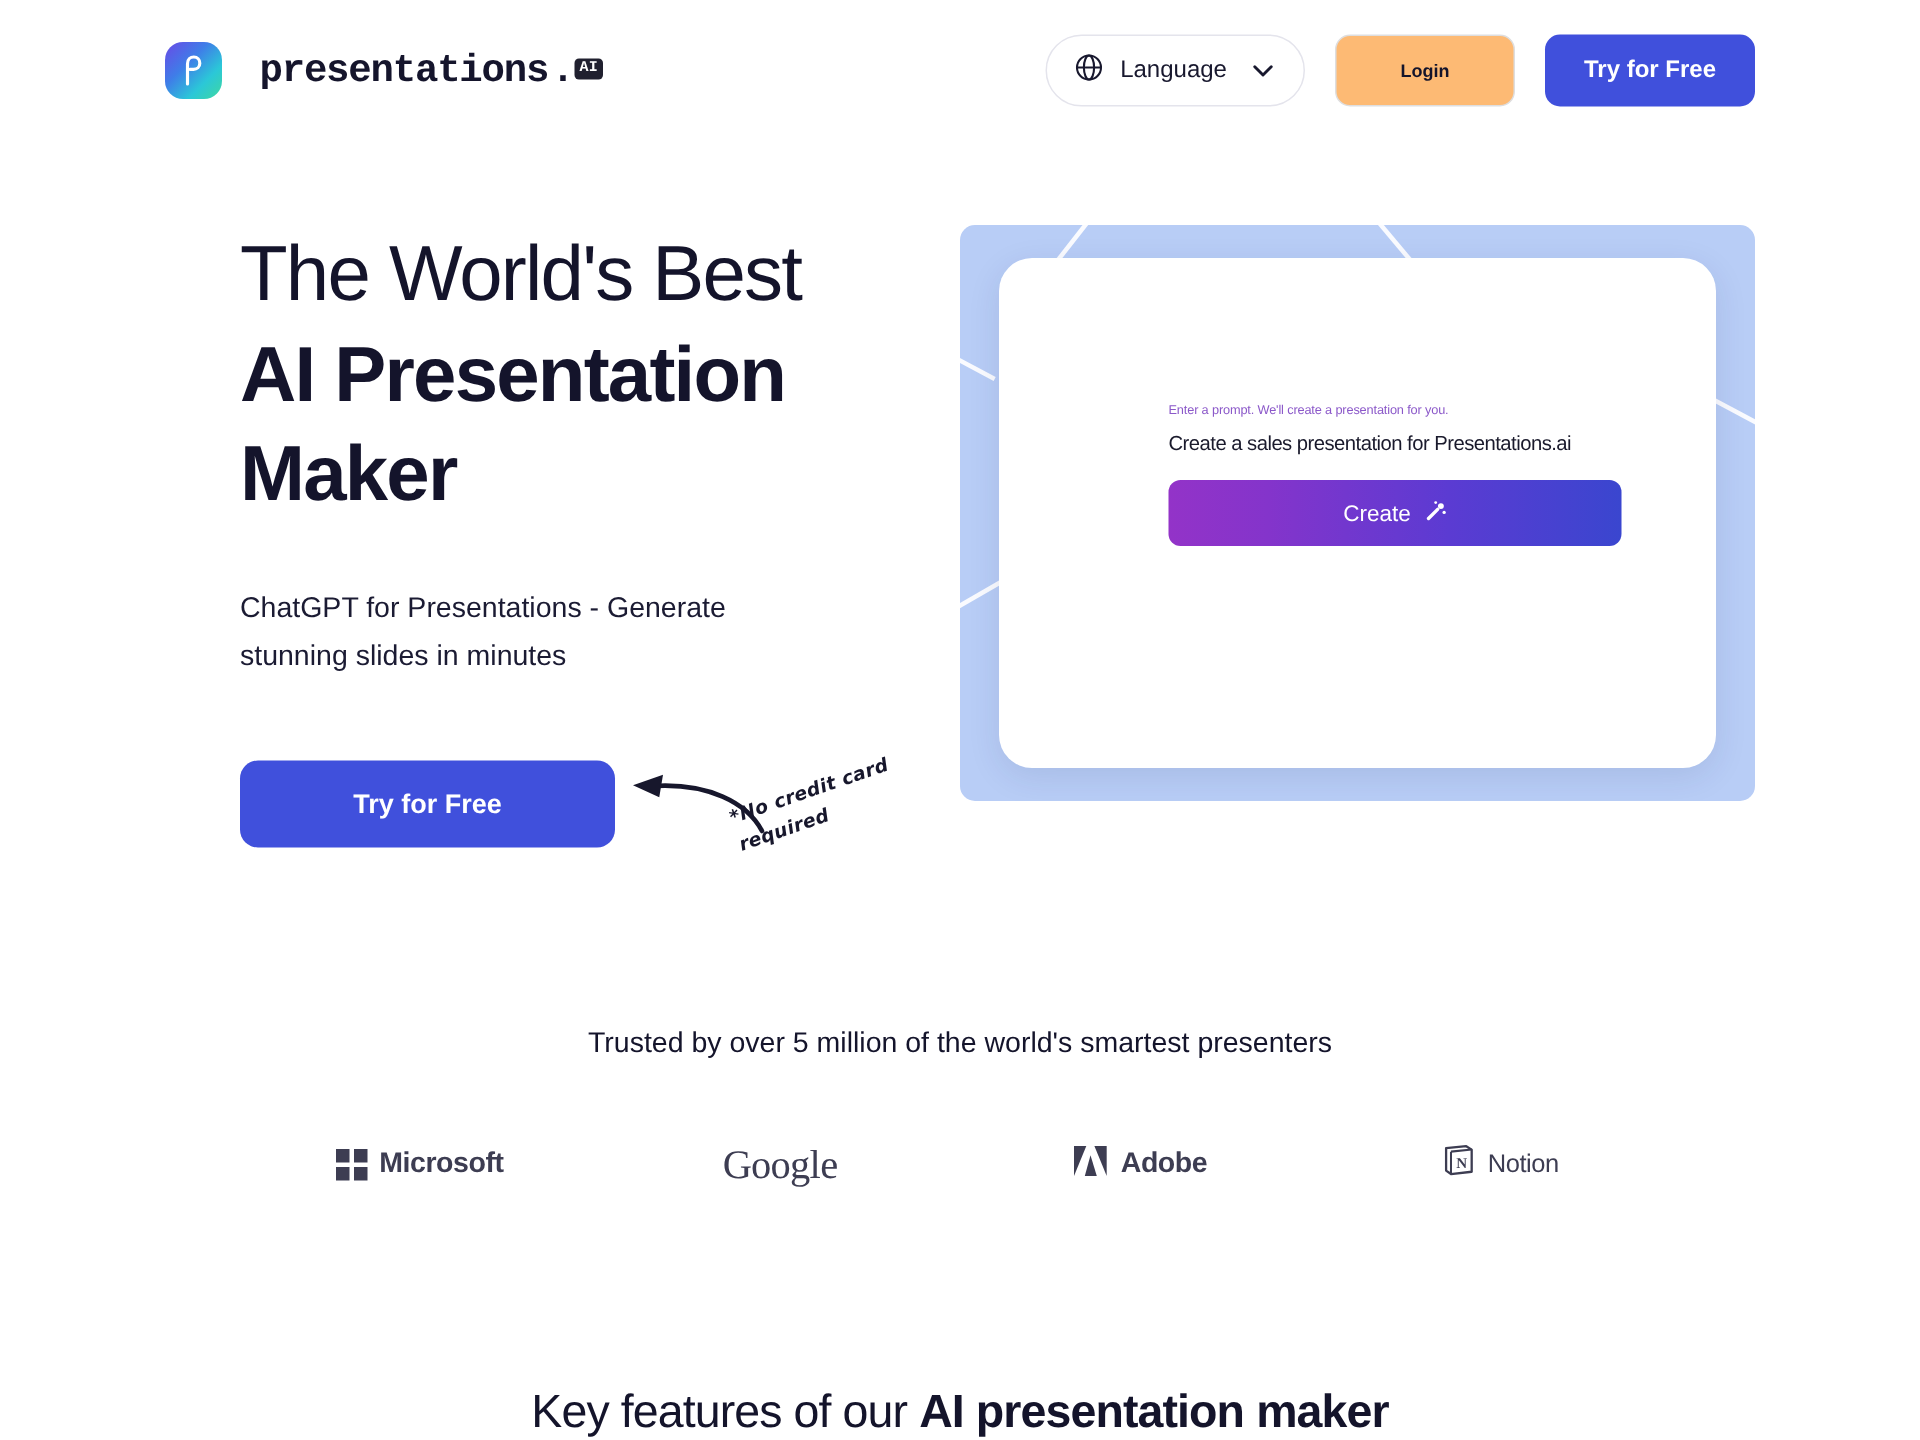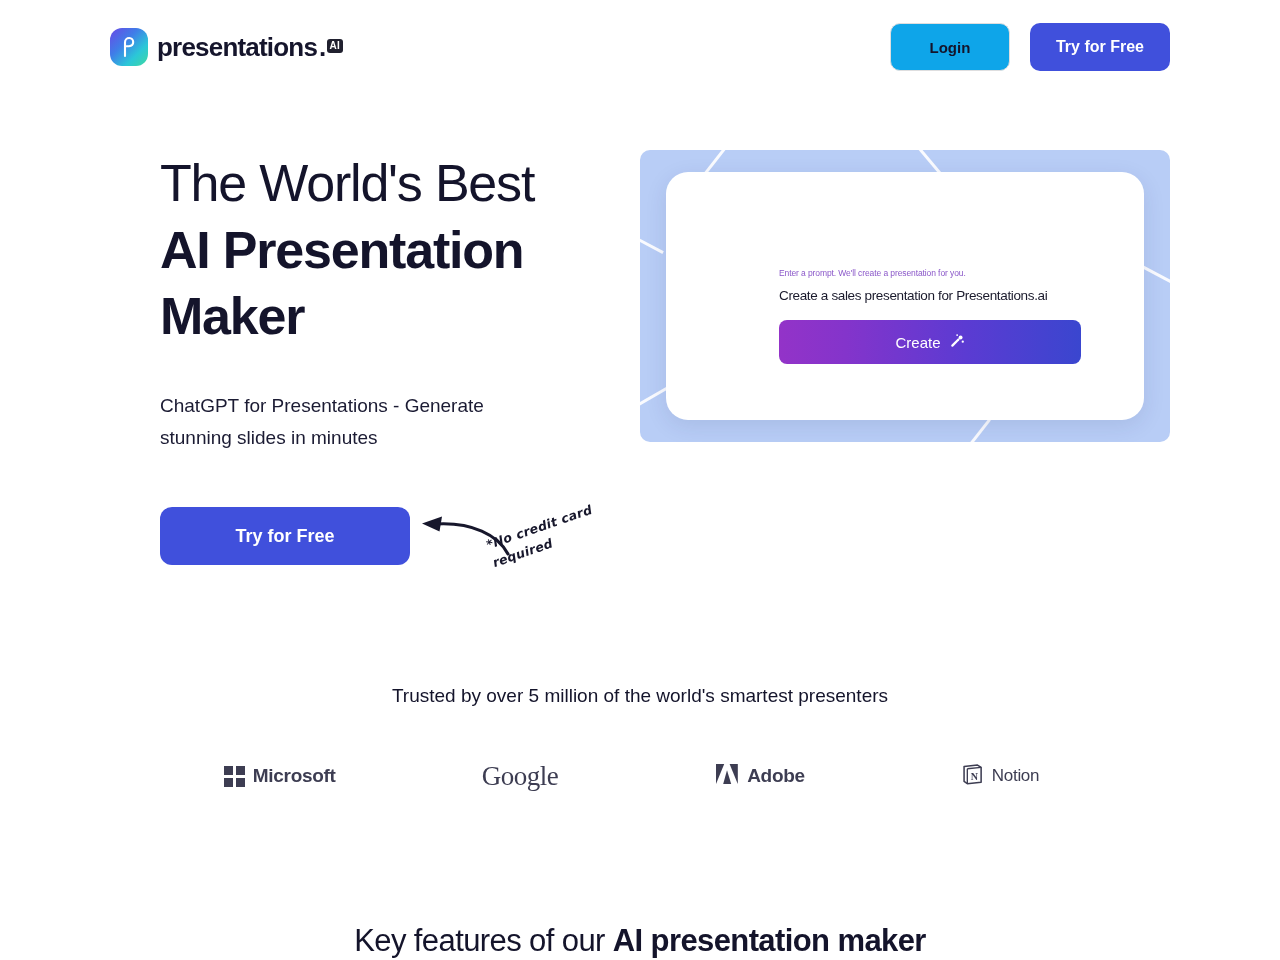--- a/index.html
+++ b/index.html
@@ -22,21 +22,22 @@
     height: 94px;
     display: flex;
     align-items: center;
     justify-content: space-between;
     padding: 0 110px;
   }
 
   .brand {
     display: flex;
     align-items: center;
-    gap: 9px;
+    gap: 25px;
+    font-family: Liberation Mono, monospace;
   }
 
   .brand-mark {
     width: 38px;
     height: 38px;
     border-radius: 12px;
     background: linear-gradient(135deg, #6a49e6 0%, #3f7de8 38%, #2bc7d8 70%, #3fd9a0 100%);
     position: relative;
     flex: none;
   }
@@ -99,22 +100,22 @@
   .lang-pill .chev { margin-left: 6px; display: flex; }
 
   .btn-login {
     height: 48px;
     min-width: 120px;
     display: flex;
     align-items: center;
     justify-content: center;
     border: 1px solid #dededf;
     border-radius: 10px;
-    background: #0ea5e9;
-    font-size: 15px;
+    background: #fdba74;
+    font-size: 12px;
     font-weight: 600;
     color: #14142b;
     cursor: pointer;
     padding: 16px 26px;
   }
 
   .btn-primary-sm {
     height: 48px;
     display: flex;
     align-items: center;
@@ -197,21 +198,21 @@
     font-weight: 600;
     line-height: 1.5;
     color: #17172c;
     width: 120px;
     letter-spacing: 0.3px;
   }
 
   
   .hero-visual {
     width: 530px;
-    height: 292px;
+    height: 384px;
     background: #b8cdf6;
     border-radius: 10px;
     position: relative;
     overflow: hidden;
     flex: none;
   }
   .hero-visual .streak {
     position: absolute;
     background: #ffffff;
     opacity: 0.92;
@@ -357,20 +358,35 @@
     </div>
     <div class="brand-word">
       <span>presentations</span>
       <span class="brand-dot">.</span>
       <span class="ai-badge">AI</span>
     </div>
   </div>
 
   <div class="header-actions">
 
+    <div class="lang-pill">
+      <span>
+        <svg width="20" height="20" viewBox="0 0 20 20" fill="none">
+          <circle cx="10" cy="10" r="8" stroke="#18182e" stroke-width="1.4"></circle>
+          <ellipse cx="10" cy="10" rx="3.4" ry="8" stroke="#18182e" stroke-width="1.4"></ellipse>
+          <path d="M2 10 H18" stroke="#18182e" stroke-width="1.4"></path>
+        </svg>
+      </span>
+      <span>Language</span>
+      <span class="chev">
+        <svg width="14" height="9" viewBox="0 0 14 9" fill="none">
+          <path d="M1.5 1.5 L7 7 L12.5 1.5" stroke="#18182e" stroke-width="1.9" stroke-linecap="round" stroke-linejoin="round"></path>
+        </svg>
+      </span>
+    </div>
 
     <button class="btn-login">Login</button>
 
     <button class="btn-primary-sm">Try for Free</button>
   </div>
 </header>
 
 <section class="hero">
 
   <div class="hero-left">

